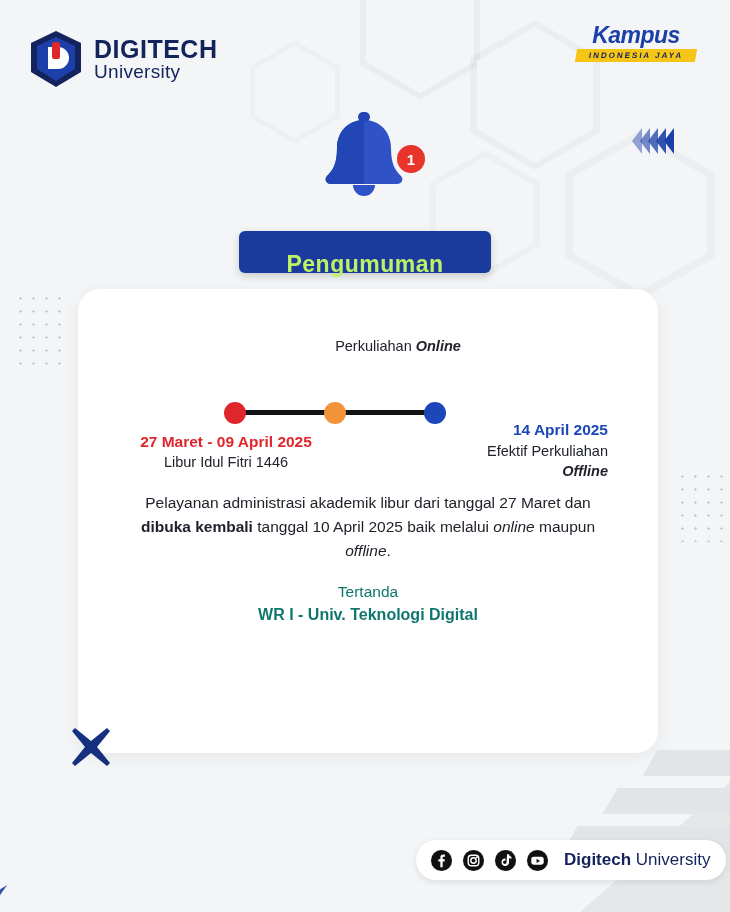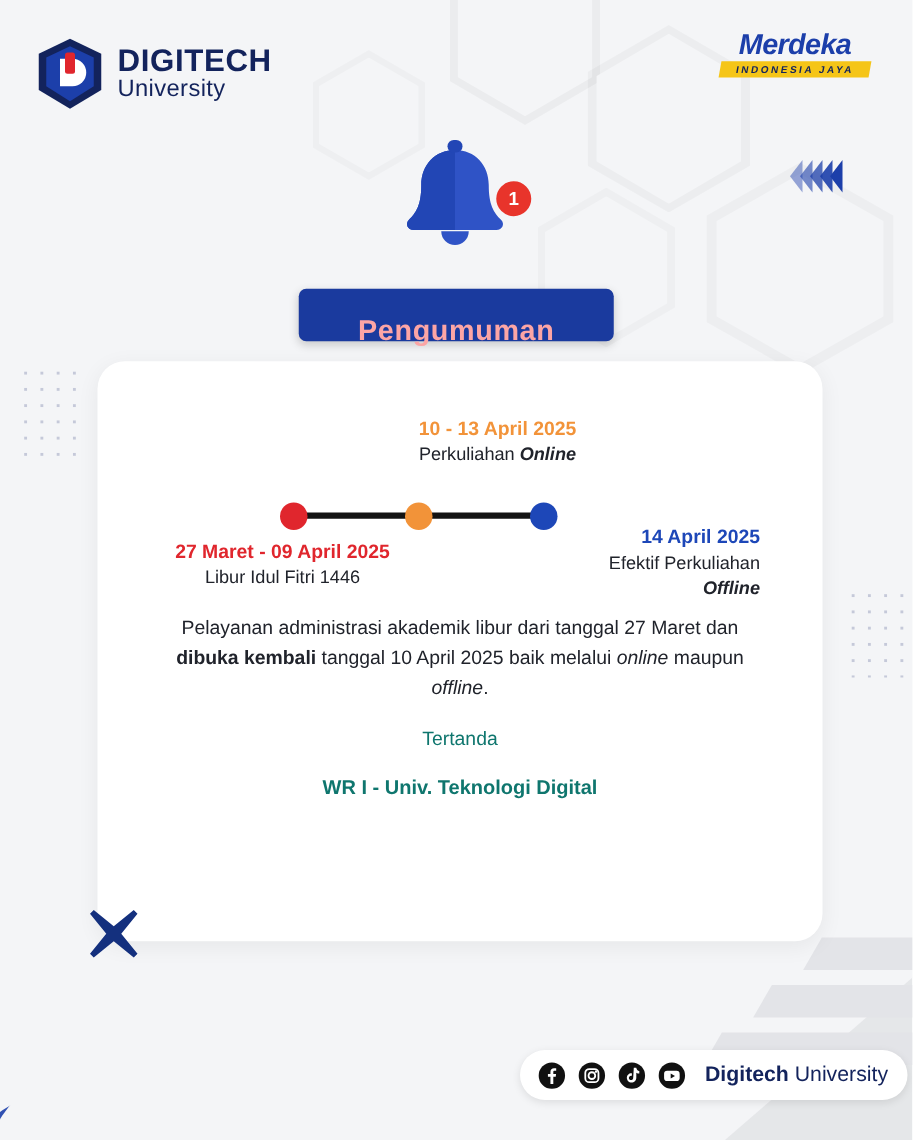--- a/index.html
+++ b/index.html
@@ -148,21 +148,21 @@
   .banner {
     position: absolute;
     left: 239px; top: 231px;
     width: 252px; height: 42px;
     background: #1a3a9e;
     border-radius: 6px;
     display: flex; align-items: center; justify-content: center;
     box-shadow: 0 3px 8px rgba(0,0,0,.18);
   }
   .banner span {
-    color: #fca5a5;
+    color: #bef264;
     font-size: 23px;
     font-weight: bold;
     letter-spacing: .5px;
     margin-top: 24px;
   }
 
   
   .card {
     position: absolute;
     left: 78px; top: 289px;
@@ -221,21 +221,21 @@
   .tl-right .desc i { font-weight: bold; font-style: italic; }
 
   .para2 {
     font-size: 15.5px; color: #20232b; line-height: 1.55;
     margin-top: -14px;
   }
   .para2 b { font-weight: bold; }
   .para2 i { font-style: italic; }
 
   .sign { margin-top: 20px; font-size: 15.5px; color: #0f766e; }
-  .sign .who { font-weight: bold; margin-top: 21px; font-size: 16px; }
+  .sign .who { font-weight: bold; margin-top: 5px; font-size: 16px; }
 
   
   .xmark {
     position: absolute;
     left: 70px; top: 726px;
     width: 42px; height: 42px;
   }
 
   
   .footer {
@@ -289,21 +289,21 @@
         <rect x="22" y="12" width="8" height="17" rx="2" fill="#e0262d"></rect>
       </svg>
     </span>
     <span class="logo-text">
       <div class="l1">DIGITECH</div>
       <div class="l2">University</div>
     </span>
   </div>
 
   <div class="km-logo">
-    <div class="km-l1">Merdeka</div>
+    <div class="km-l1">Kampus</div>
     <div class="km-bar">INDONESIA JAYA</div>
   </div>
 
   <div class="chevrons">
     <i class="chev"></i>
     <i class="chev"></i>
     <i class="chev"></i>
     <i class="chev"></i>
     <i class="chev"></i>
   </div>
@@ -325,21 +325,20 @@
   <div class="card">
 
 
     <div class="timeline">
       <div class="tl-line"></div>
       <div class="dot red"></div>
       <div class="dot orange"></div>
       <div class="dot blue"></div>
 
       <div class="tl-label tl-top">
-        <div class="date">10 - 13 April 2025</div>
         <div class="desc"><span>Perkuliahan </span><i>Online</i></div>
       </div>
 
       <div class="tl-label tl-left">
         <div class="date">27 Maret - 09 April 2025</div>
         <div class="desc">Libur Idul Fitri 1446</div>
       </div>
 
       <div class="tl-label tl-right">
         <div class="date">14 April 2025</div>

